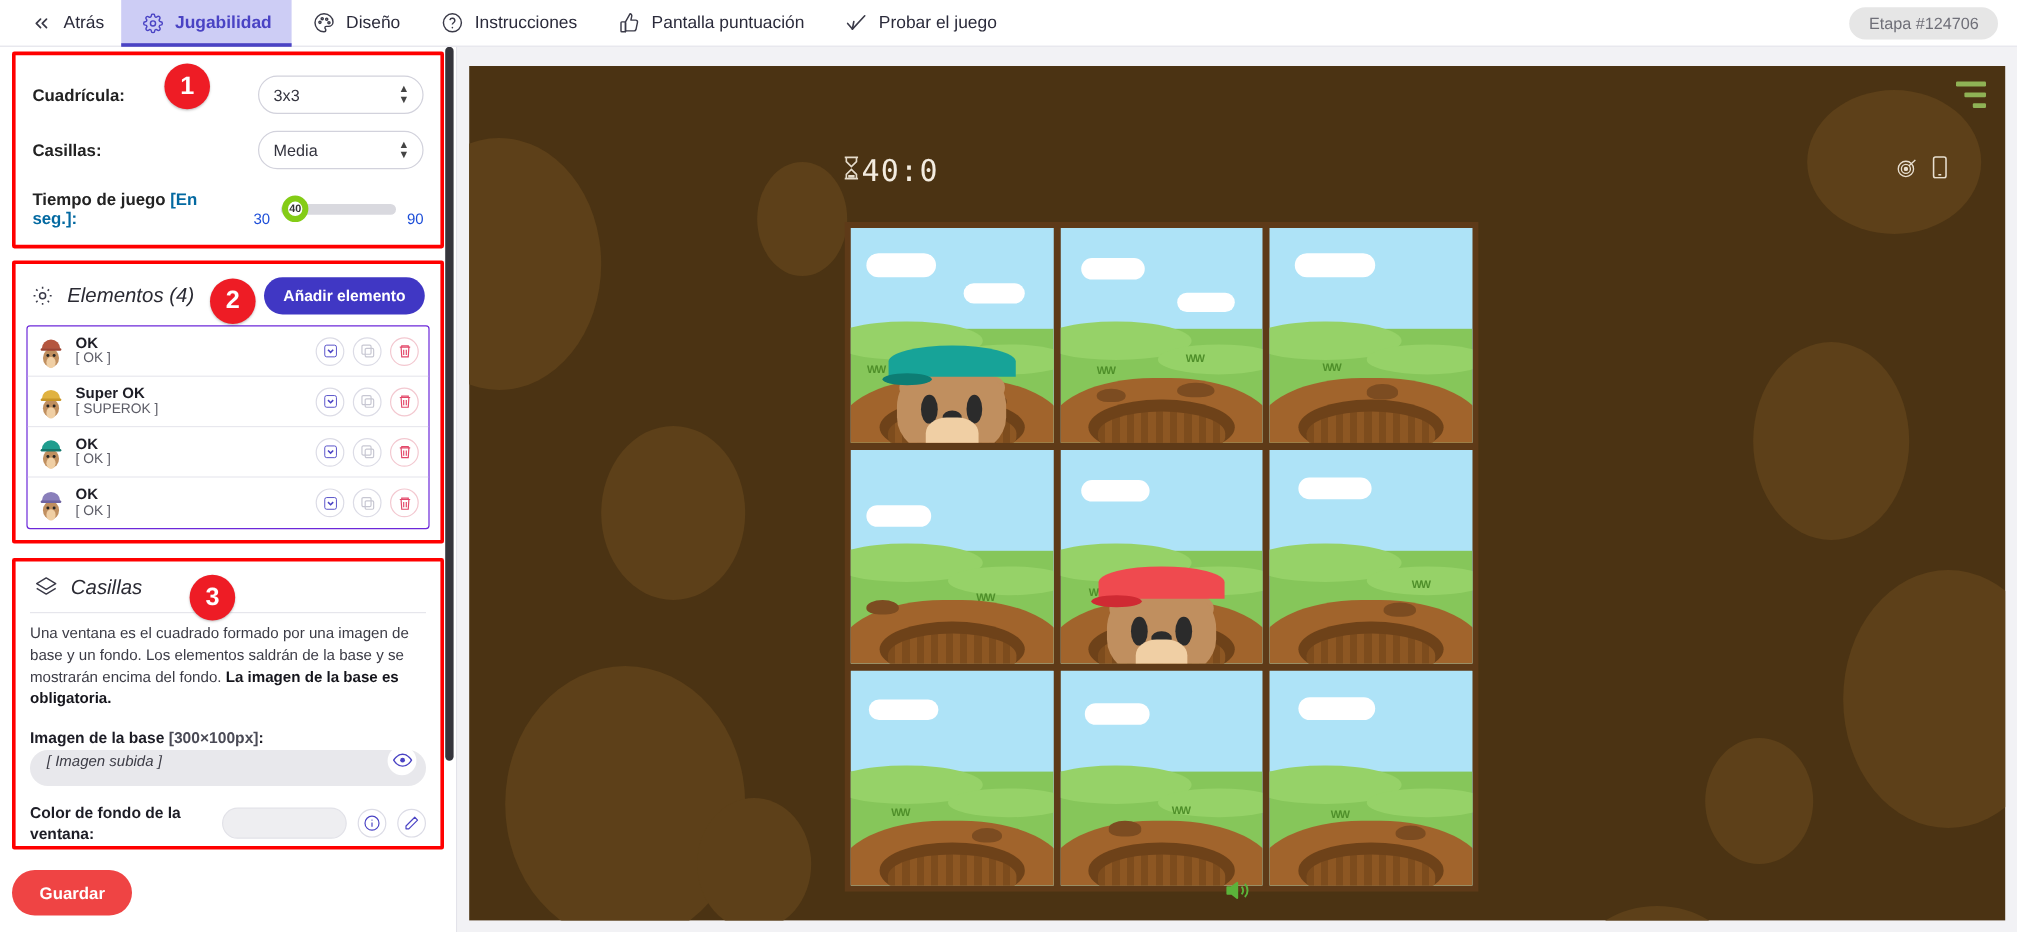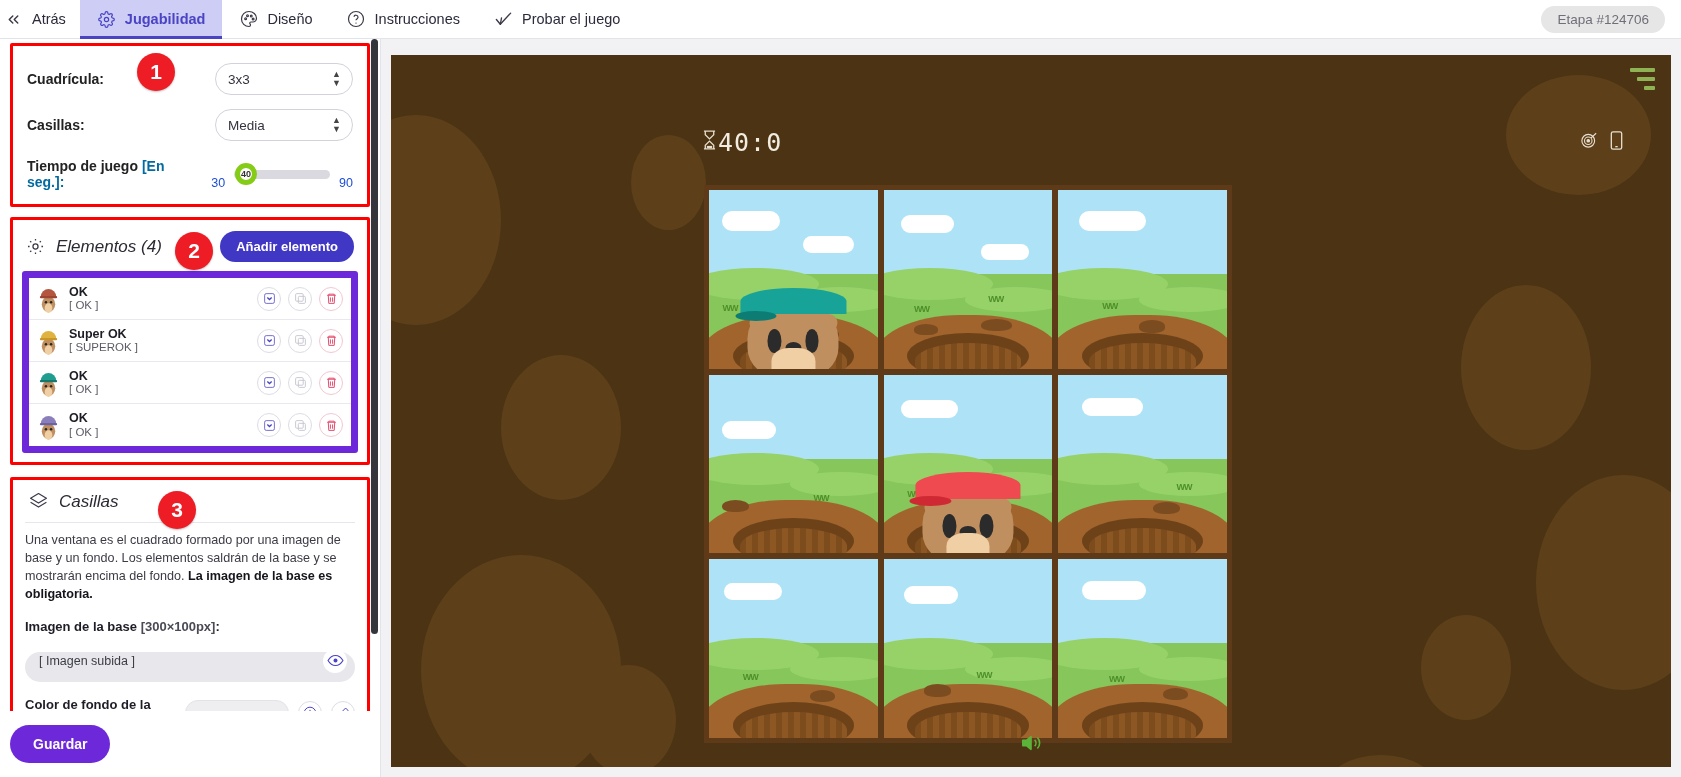--- a/index.html
+++ b/index.html
@@ -21,21 +21,21 @@
   }
   .nav-item {
     display: flex; align-items: center; gap: 9px;
     padding: 0 17px;
     color: #2b2b3b;
     font-size: 14.5px;
     cursor: pointer;
     position: relative;
   }
   .nav-item .ico { display: flex; align-items: center; justify-content: center; width: 19px; height: 19px; }
-  .nav-item.back { color: #2b2b3b; padding-left: 4px; padding-right: 14px; }
+  .nav-item.back { color: #2b2b3b; padding-left: 25px; padding-right: 14px; }
   .nav-item.active {
     background: #cdcdf5;
     color: #4a43c4;
     font-weight: bold;
   }
   .nav-item.active::after {
     content: ""; position: absolute; left: 0; right: 0; bottom: -1px; height: 3px; background: #4a43c4;
   }
   .nav-spacer { flex: 1; }
   .stage-badge {
@@ -108,21 +108,21 @@
 
   
   .panel2 { margin-top: 10px; padding: 9px 9px 9px 9px; }
   .p-head { display: flex; align-items: center; padding: 2px 4px 9px 4px; }
   .p-head .tico { width: 21px; height: 21px; margin-right: 9px; display:flex; align-items:center; }
   .p-title { font-size: 17px; color: #2a2a33; flex: 1; font-style: italic; }
   .btn-primary {
     background: #4037c4; color: #fff; border: none; border-radius: 999px;
     font-size: 13px; font-weight: bold; padding: 8px 16px; cursor: pointer;
   }
-  .elist { border: 7px solid #6d28d9; border-radius: 3px; overflow: hidden; }
+  .elist { border: 1px solid #6d28d9; border-radius: 3px; overflow: hidden; }
   .erow {
     display: flex; align-items: center; height: 42px;
     border-bottom: 1px solid #e8e8ee; padding: 0 8px 0 8px;
   }
   .erow:last-child { border-bottom: none; }
   .ethumb { width: 23px; height: 29px; margin-right: 9px; flex-shrink: 0; }
   .einfo { flex: 1; min-width: 0; line-height: 1.15; }
   .ename { font-size: 12.5px; font-weight: bold; color: #1d1d26; }
   .ecode { font-size: 11.5px; color: #5c5c66; }
   .eacts { display: flex; gap: 7px; align-items: center; }
@@ -132,34 +132,34 @@
   }
   .icb.del { border-color: #f3c8d0; }
 
   
   .panel3 { margin-top: 12px; padding: 9px 12px 0 12px; height: 243px; overflow: hidden; }
   .desc { font-size: 12.6px; color: #3b3b45; line-height: 1.42; margin-top: 8px; padding-top: 9px; border-top: 1px solid #e6e6ec; }
   .desc b { font-weight: bold; color: #15151c; }
   .fld-label { font-size: 13px; font-weight: bold; color: #1d1d26; margin-top: 15px; }
   .fld-label .dim { font-weight: bold; color: #4a4a55; }
   .pillfield {
-    margin-top: 18px; height: 30px; background: #e8e8ec; border-radius: 999px;
+    margin-top: 3px; height: 30px; background: #e8e8ec; border-radius: 999px;
     display: flex; align-items: center; padding: 0 8px 12px 14px;
-    font-size: 12.5px; color: #3c3c46;
+    font-size: 12.5px; color: #3c3c46; font-style: italic;
   }
   .pillfield .grow { flex: 1; }
   .eye { width: 24px; height: 24px; border-radius: 50%; background: #fff; display:flex; align-items:center; justify-content:center; cursor:pointer; }
   .colorrow { display: flex; align-items: center; margin-top: 14px; }
   .colorlabel { font-size: 13px; font-weight: bold; color: #1d1d26; width: 160px; line-height: 1.35; }
   .swatch { flex: 1; height: 26px; background: #eeeef1; border-radius: 999px; border: 1px solid #e2e2e8; max-width: 120px;}
   .colorrow .icb { margin-left: 9px; border-color: #dcdce6; }
 
   .savebar { height: 66px; display: flex; align-items: center; padding-left: 10px; background: #fff; }
   .btn-save {
-    background: #6d28d9; color: #fff; border: none; border-radius: 999px;
+    background: #ef4444; color: #fff; border: none; border-radius: 999px;
     font-size: 14px; font-weight: bold; padding: 11px 23px; cursor: pointer;
   }
 
   
   .preview { flex: 1; background: #f2f2f5; padding: 16px 10px 10px 10px; display: flex; }
   .stage {
     flex: 1; background: #4b3313; position: relative; overflow: hidden;
   }
   .blob { position: absolute; background: #5d4019; border-radius: 50%; }
   .hamb { position: absolute; top: 13px; right: 16px; display: flex; flex-direction: column; gap: 5px; align-items: flex-end; cursor: pointer; }
@@ -266,20 +266,29 @@
       <span class="ico">
         <svg width="18" height="18" viewBox="0 0 24 24" fill="none" stroke="#3a3a48" stroke-width="1.6">
             <circle cx="12" cy="12" r="10"></circle>
             <path d="M9.2 9a2.8 2.8 0 015.5.8c0 1.9-2.8 2.4-2.8 4"></path>
             <circle cx="12" cy="17.4" r=".9" fill="#3a3a48" stroke="none"></circle>
           </svg>
       </span>
       <span>Instrucciones</span>
     </div>
 
+    <div class="nav-item">
+      <span class="ico">
+        <svg width="18" height="18" viewBox="0 0 24 24" fill="none" stroke="#3a3a48" stroke-width="1.6" stroke-linejoin="round">
+            <path d="M7 22V11l5-9a2.2 2.2 0 012 2.4L13 9h5.3a2 2 0 012 2.5l-1.7 8A2 2 0 0116.7 21H7z"></path>
+            <rect x="2" y="11" width="5" height="11" rx="1"></rect>
+          </svg>
+      </span>
+      <span>Pantalla puntuación</span>
+    </div>
 
     <div class="nav-item">
       <span class="ico">
         <svg width="19" height="19" viewBox="0 0 24 24" fill="none" stroke="#3a3a48" stroke-width="1.7" stroke-linecap="round" stroke-linejoin="round">
             <polyline points="3 12 8 18 21 4"></polyline>
             <path d="M8 18l1.5-8"></path>
           </svg>
       </span>
       <span>Probar el juego</span>
     </div>

